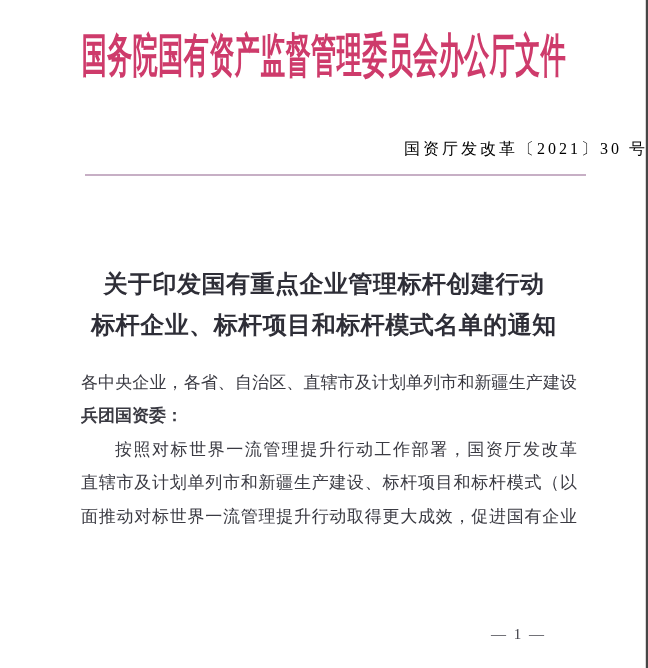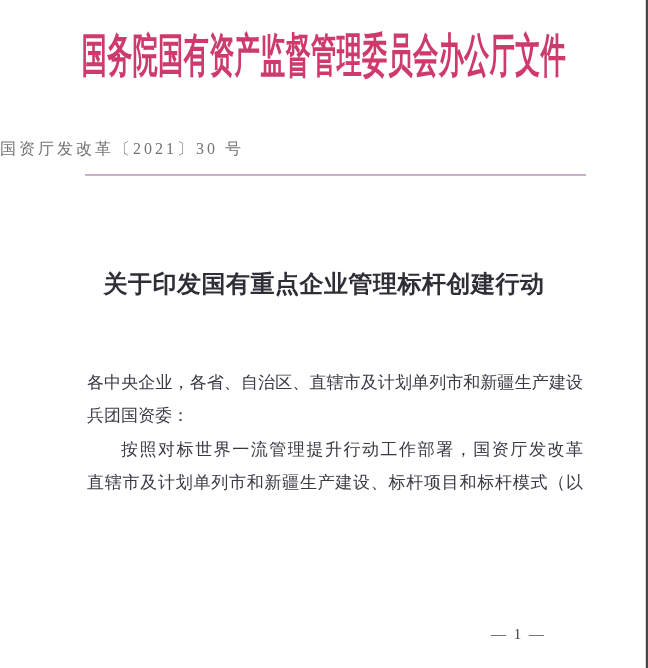--- a/index.html
+++ b/index.html
@@ -33,24 +33,24 @@
     transform-origin: 50% 50%;
     letter-spacing: 0.5px;
   }
 
   
   .doc-number {
     position: absolute;
     top: 139px;
     left: 0;
     width: 100%;
-    text-align: left;
+    text-align: right;
     font-size: 16px;
     letter-spacing: 3px;
-    color: #737373;
+    color: #000000;
   }
 
   
   .divider {
     position: absolute;
     top: 174px;
     left: 85px;
     width: 501px;
     height: 2px;
     background: #bda1bb;
@@ -68,33 +68,34 @@
     font-size: 24px;
     line-height: 41px;
     color: #2e2e37;
     letter-spacing: 0.5px;
   }
 
   
   .body-text {
     position: absolute;
     top: 366px;
-    left: 87px;
+    left: 81px;
     width: 496px;
     font-size: 17px;
     line-height: 33.4px;
     color: #3a3a42;
   }
   .body-line {
     text-align: justify;
     text-align-last: justify;
   }
   .body-line.left {
     text-align: right;
     text-align-last: left;
+    font-weight: bold;
   }
   .body-line.indent {
     text-indent: 2em;
   }
 
   
   .page-number {
     position: absolute;
     top: 626px;
     right: 102px;
@@ -127,27 +128,29 @@
 <div class="page">
 
   <div class="org-title">国务院国有资产监督管理委员会办公厅文件</div>
 
   <div class="doc-number">国资厅发改革〔2021〕30 号</div>
 
   <div class="divider"></div>
 
   <div class="doc-title">
     <div>关于印发国有重点企业管理标杆创建行动</div>
+    <div>标杆企业、标杆项目和标杆模式名单的通知</div>
   </div>
 
   <div class="body-text">
     <div class="body-line">各中央企业，各省、自治区、直辖市及计划单列市和新疆生产建设</div>
     <div class="body-line left">兵团国资委：</div>
     <div class="body-line indent">按照对标世界一流管理提升行动工作部署，国资厅发改革</div>
     <div class="body-line">直辖市及计划单列市和新疆生产建设、标杆项目和标杆模式（以</div>
+    <div class="body-line">面推动对标世界一流管理提升行动取得更大成效，促进国有企业</div>
   </div>
 
   <div class="page-number">— 1 —</div>
 
   <div class="scan-edge-light"></div>
   <div class="scan-edge"></div>
 
 </div>
 
 </body></html>

